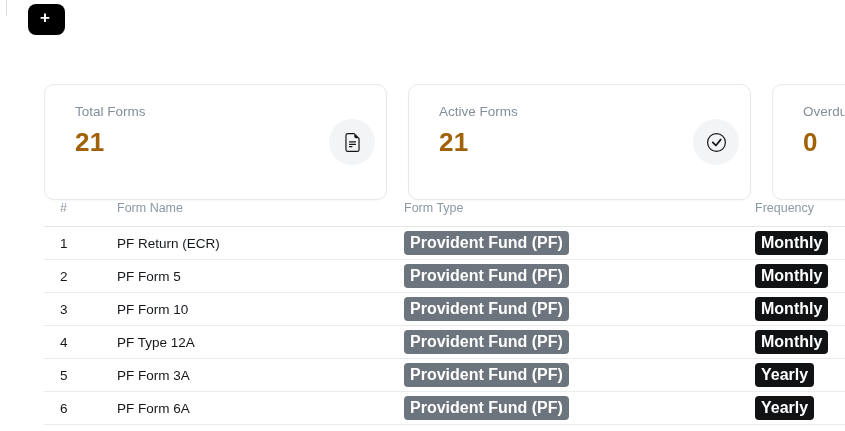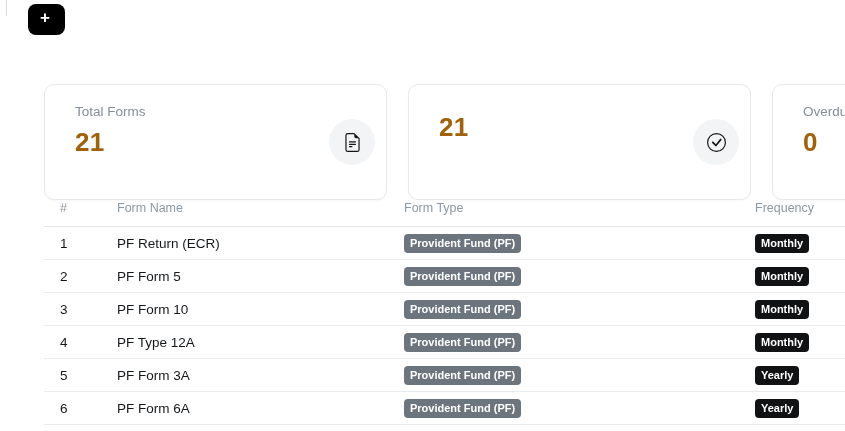--- a/index.html
+++ b/index.html
@@ -56,21 +56,21 @@
     padding: 0 8px 0 0; height: 33px;
     border-bottom: 1px solid #e9ecef;
     white-space: nowrap; overflow: hidden;
   }
   .col-num  { width: 73px;  padding-left: 16px; }
   .col-name { width: 287px; }
   .col-type { width: 351px; }
   .col-freq { width: auto; }
 
   .badge {
-    display: inline-block; color: #fff; font-weight: 700; font-size: 11px;
+    display: inline-block; color: #fff; font-weight: 700; font-size: 16px;
     padding: 4px 6px; border-radius: 4px; line-height: 1;
   }
   .badge-type { background: var(--badge-type, #6c757d); }
   .badge-freq { background: var(--badge-freq, #101214); }
 </style>
 </head>
 <body>
 
 <div class="edge-line"></div>
 
@@ -85,20 +85,21 @@
     <div class="value">21</div>
     <div class="icon-circle">
       <svg viewBox="0 0 16 16" xmlns="http://www.w3.org/2000/svg">
         <path d="M5.5 7a.5.5 0 0 0 0 1h5a.5.5 0 0 0 0-1h-5zM5 9.5a.5.5 0 0 1 .5-.5h5a.5.5 0 0 1 0 1h-5a.5.5 0 0 1-.5-.5zm0 2a.5.5 0 0 1 .5-.5h2a.5.5 0 0 1 0 1h-2a.5.5 0 0 1-.5-.5z"></path>
         <path d="M9.5 0H4a2 2 0 0 0-2 2v12a2 2 0 0 0 2 2h8a2 2 0 0 0 2-2V4.5L9.5 0zm0 1v2A1.5 1.5 0 0 0 11 4.5h2V14a1 1 0 0 1-1 1H4a1 1 0 0 1-1-1V2a1 1 0 0 1 1-1h5.5z"></path>
       </svg>
     </div>
   </div>
 
   <div class="card">
+    <div class="label">Active Forms</div>
     <div class="value">21</div>
     <div class="icon-circle">
       <svg viewBox="0 0 16 16" xmlns="http://www.w3.org/2000/svg">
         <path d="M8 15A7 7 0 1 1 8 1a7 7 0 0 1 0 14zm0 1A8 8 0 1 0 8 0a8 8 0 0 0 0 16z"></path>
         <path d="M10.97 4.97a.235.235 0 0 0-.02.022L7.477 9.417 5.384 7.323a.75.75 0 0 0-1.06 1.06L6.97 11.03a.75.75 0 0 0 1.079-.02l3.992-4.99a.75.75 0 0 0-1.071-1.05z"></path>
       </svg>
     </div>
   </div>
 
   <div class="card">

